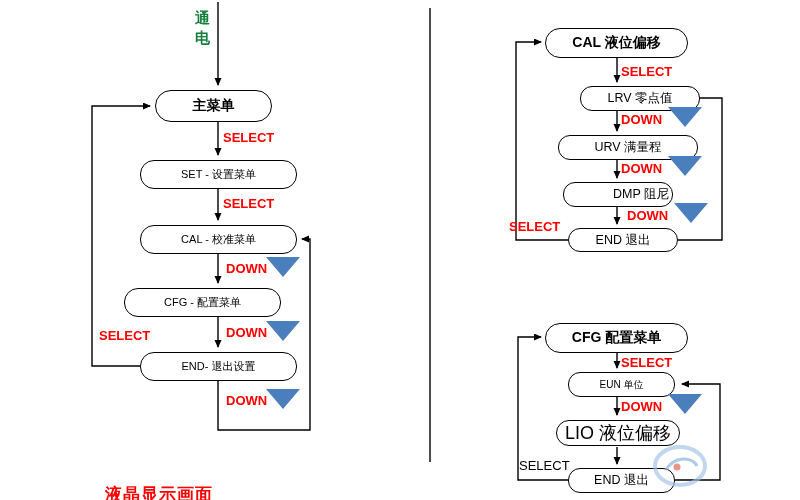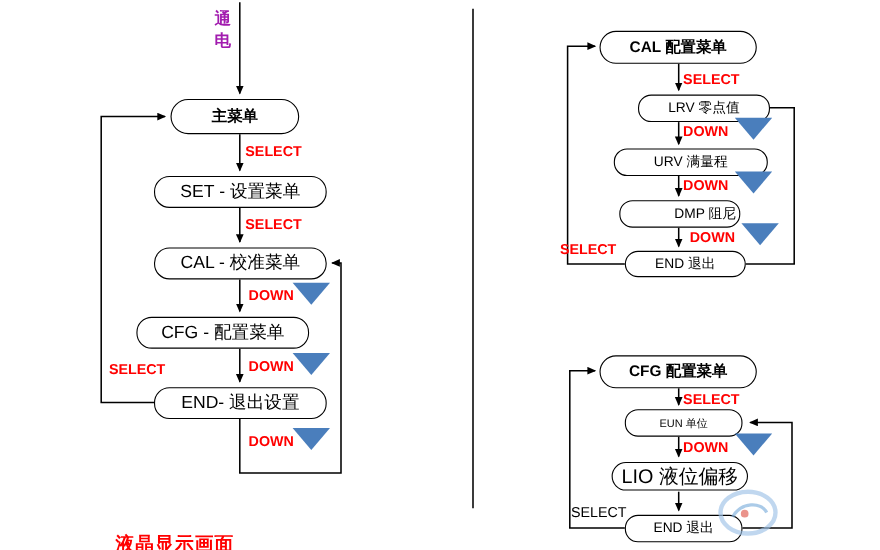--- a/index.html
+++ b/index.html
@@ -5,32 +5,32 @@
   html,body { margin:0; padding:0; background:#fff; }
   .canvas {
     position:relative; width:800px; height:500px; overflow:hidden;
     background:#ffffff; font-family:"Liberation Sans", sans-serif;
   }
   .wires { position:absolute; left:0; top:0; }
   .node {
     position:absolute; box-sizing:border-box;
     border:1.6px solid #000; background:#fff;
     display:flex; align-items:center; justify-content:center;
-    font-size:16px; color:#000; white-space:nowrap;
+    font-size:11px; color:#000; white-space:nowrap;
   }
   .node.bold { font-weight:bold; font-size:14px; }
   .rlabel {
     position:absolute; color:#ff0000; font-weight:bold;
     font-size:13px; white-space:nowrap;
   }
   .blabel {
     position:absolute; color:#000; font-size:13px; white-space:nowrap;
   }
   .vlabel {
-    position:absolute; color:#a21caf; font-weight:bold; font-size:15px;
+    position:absolute; color:#15803d; font-weight:bold; font-size:15px;
     width:17px; word-break:break-all; line-height:1.35; text-align:center;
   }
   .tri {
     position:absolute; width:0; height:0;
     border-left:17px solid transparent;
     border-right:17px solid transparent;
     border-top:20px solid #4a7ebc;
   }
   .caption {
     position:absolute; color:#ff0000; font-weight:bold; font-size:17px;
@@ -102,21 +102,21 @@
     <div class="rlabel" style="left:226px;top:325px;">DOWN</div>
     <div class="tri" style="left:266px;top:321px;"></div>
 
     <div class="node" style="left:140px;top:352px;width:157px;height:29px;border-radius:14px;">END- 退出设置</div>
 
     <div class="rlabel" style="left:226px;top:393px;">DOWN</div>
     <div class="tri" style="left:266px;top:389px;"></div>
   </div>
 
   <div>
-    <div class="node bold" style="left:545px;top:28px;width:143px;height:30px;border-radius:15px;">CAL 配置菜单</div>
+    <div class="node bold" style="left:545px;top:28px;width:143px;height:30px;border-radius:15px;">CAL 液位偏移</div>
 
     <div class="rlabel" style="left:621px;top:64px;">SELECT</div>
 
     <div class="node" style="left:580px;top:86px;width:120px;height:25px;border-radius:12px;font-size:12.5px;">LRV 零点值</div>
 
     <div class="rlabel" style="left:621px;top:112px;">DOWN</div>
     <div class="tri" style="left:668px;top:107px;"></div>
 
     <div class="node" style="left:558px;top:135px;width:140px;height:25px;border-radius:12px;font-size:12.5px;">URV 满量程</div>
 

